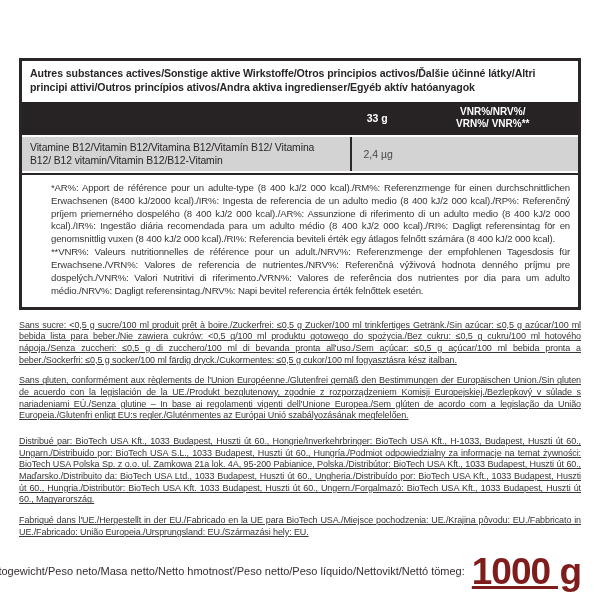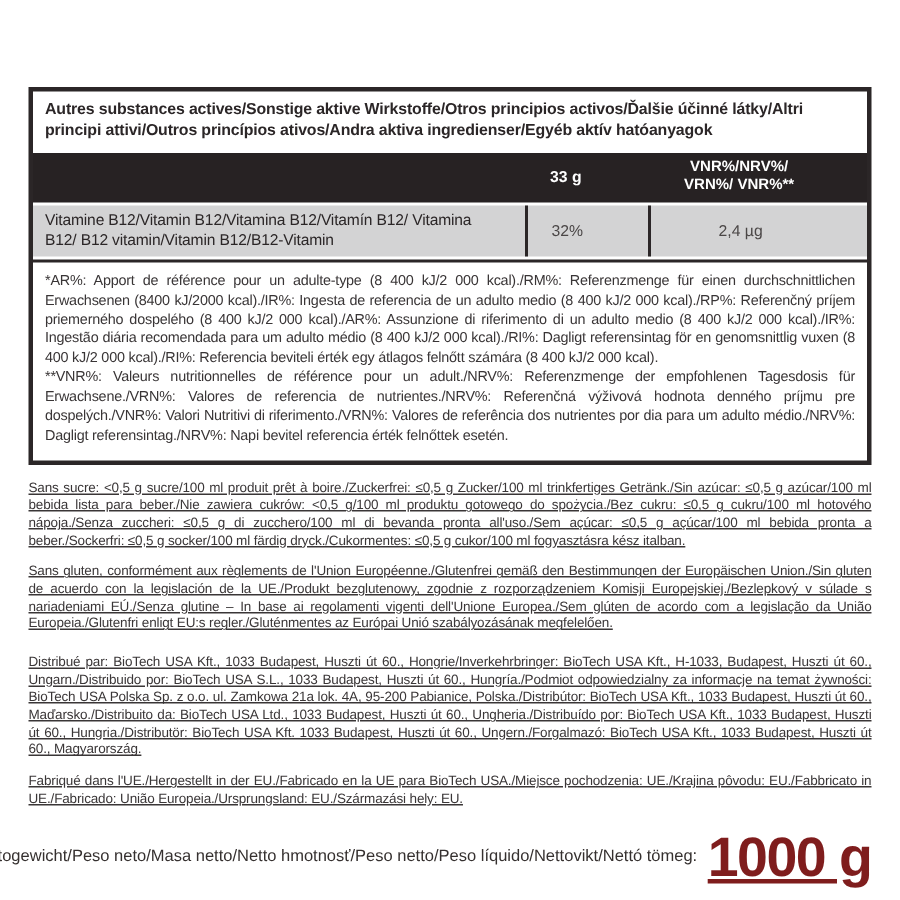--- a/index.html
+++ b/index.html
@@ -33,21 +33,21 @@
   }
   .trow > div.name-cell {
     border-left:none; justify-content:flex-start; padding:2px 4px 2px 8px;
     font-weight:normal; font-size:10.4px; line-height:1.25;
     letter-spacing:-0.1px; color:#2b2627;
   }
   .hr { height:2px; background:#2b2627; margin-top:2px; }
 
   .footnotes {
     padding:7px 8px 9px; font-size:9.6px; line-height:1.34;
-    text-align:justify; letter-spacing:-0.15px; color:#393536;
+    text-align:justify; letter-spacing:-0.15px; color:#393536;margin-left:21px;
   }
   .footnotes p { margin:0; }
 
   
   .para {
     font-size:9px; line-height:1.3; text-align:justify;
     letter-spacing:-0.1px; color:#3a3637;text-decoration:underline;
   }
   .para-sugar   { margin-top:10px; }
   .para-gluten  { margin-top:4px;  }
@@ -77,21 +77,20 @@
       <div class="tgrid band">
         <div></div>
         <div>33 g</div>
         <div class="nrv-col">VNR%/NRV%/
 VRN%/ VNR%**</div>
         <div>100 g</div>
       </div>
 
       <div class="tgrid trow">
         <div class="name-cell">Vitamine B12/Vitamin B12/Vitamina B12/Vitamín B12/ Vitamina B12/ B12 vitamin/Vitamin B12/B12-Vitamin</div>
-        <div>32%</div>
         <div>2,4 µg</div>
       </div>
       <div class="hr"></div>
 
       <div class="footnotes">
         <p>*AR%: Apport de référence pour un adulte-type (8 400 kJ/2 000 kcal)./RM%: Referenzmenge für einen durchschnittlichen Erwachsenen (8400 kJ/2000 kcal)./IR%: Ingesta de referencia de un adulto medio (8 400 kJ/2 000 kcal)./RP%: Referenčný príjem priemerného dospelého (8 400 kJ/2 000 kcal)./AR%: Assunzione di riferimento di un adulto medio (8 400 kJ/2 000 kcal)./IR%: Ingestão diária recomendada para um adulto médio (8 400 kJ/2 000 kcal)./RI%: Dagligt referensintag för en genomsnittlig vuxen (8 400 kJ/2 000 kcal)./RI%: Referencia beviteli érték egy átlagos felnőtt számára (8 400 kJ/2 000 kcal).</p>
         <p>**VNR%: Valeurs nutritionnelles de référence pour un adult./NRV%: Referenzmenge der empfohlenen Tagesdosis für Erwachsene./VRN%: Valores de referencia de nutrientes./NRV%: Referenčná výživová hodnota denného príjmu pre dospelých./VNR%: Valori Nutritivi di riferimento./VRN%: Valores de referência dos nutrientes por dia para um adulto médio./NRV%: Dagligt referensintag./NRV%: Napi bevitel referencia érték felnőttek esetén.</p>
       </div>
     </div>
 

